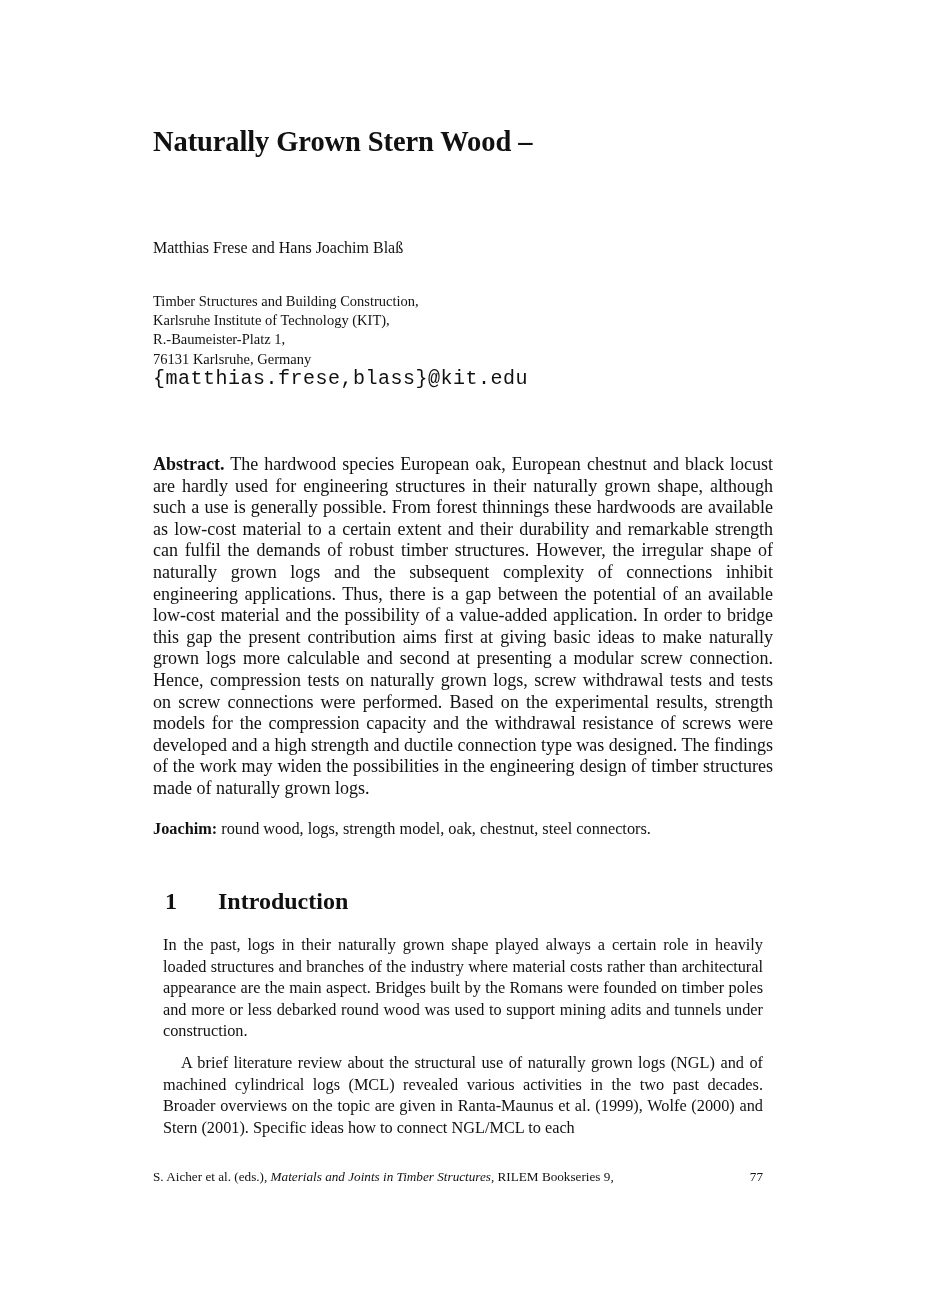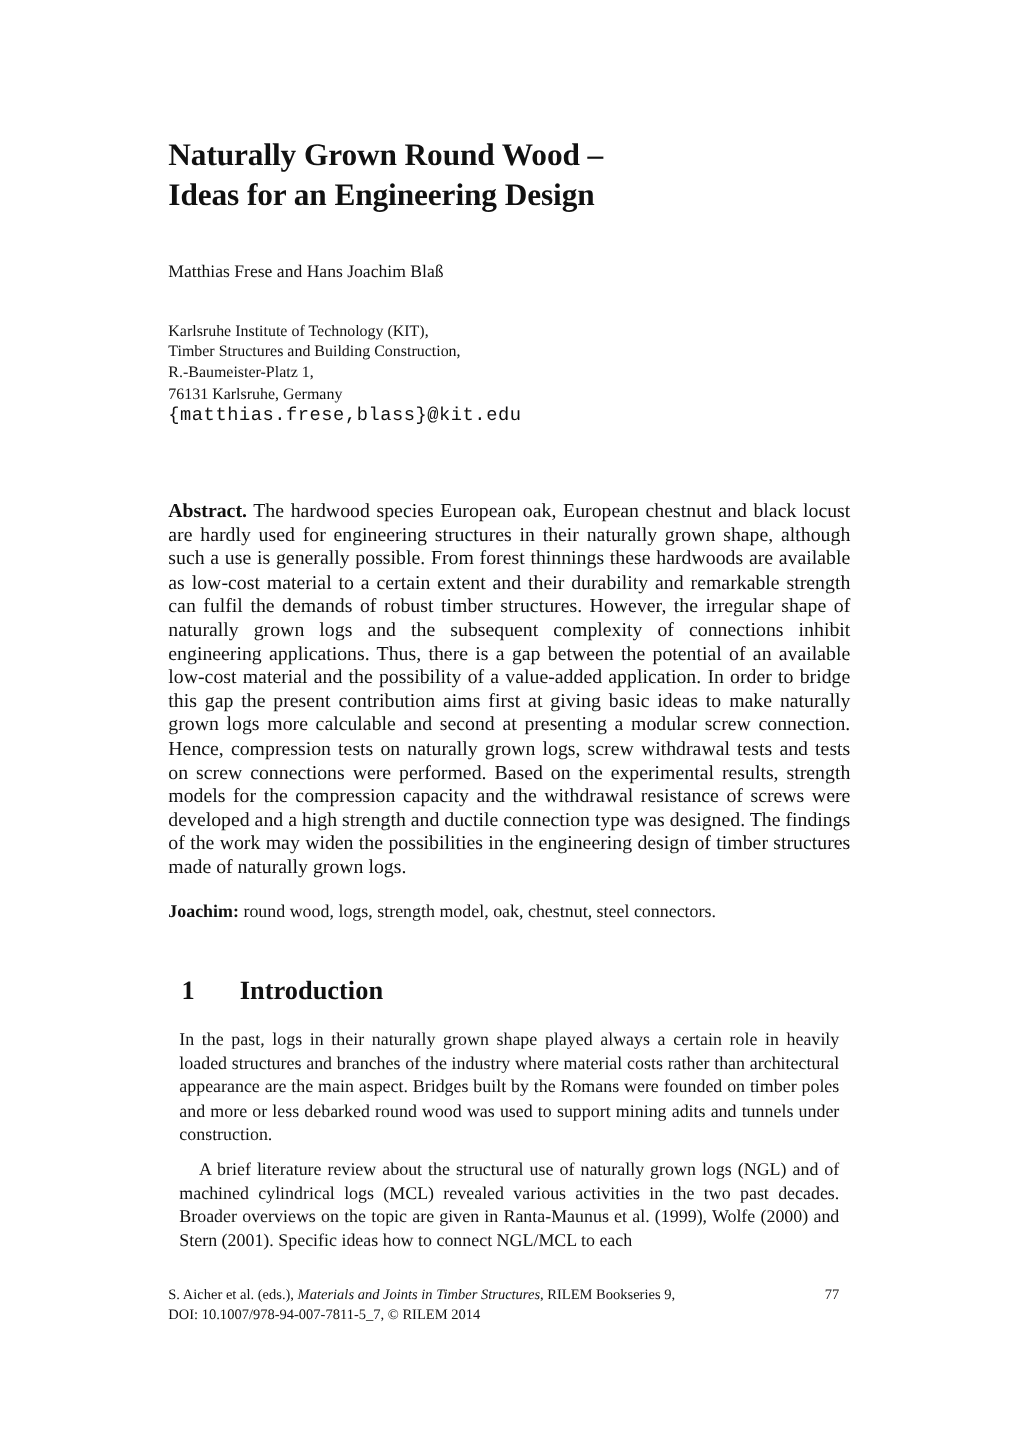--- a/index.html
+++ b/index.html
@@ -1,44 +1,43 @@
 <!DOCTYPE html>
 <html><head>
   <meta charset="utf-8">
   <style>
     html, body { margin: 0; padding: 0; background: #ffffff; }
     body { width: 926px; height: 1309px; position: relative; overflow: hidden; color: #111; font-family: "Liberation Serif", serif; }
     .title { position: absolute; left: 153px; top: 124px; width: 620px; font-weight: bold; font-size: 28.5px; line-height: 36px; letter-spacing: -0.1px; margin: 0; }
     .authors { position: absolute; left: 153px; top: 238px; font-size: 16px; line-height: 20px; }
     .affil { position: absolute; left: 153px; top: 292px; font-size: 14.5px; line-height: 19.2px; }
-    .affil .mono { font-family: "Liberation Mono", monospace; font-size: 17px; letter-spacing: 0.5px; }
+    .affil .mono { font-family: "Liberation Mono", monospace; font-size: 20px; letter-spacing: 0.5px; }
     .abstract { position: absolute; left: 153px; top: 454px; width: 620px; font-size: 18px; line-height: 21.6px; text-align: justify; margin: 0; }
     .keywords { position: absolute; left: 153px; top: 818px; width: 620px; font-size: 16.3px; line-height: 21.6px; margin: 0; }
     .section { position: absolute; left: 153px; top: 877px; font-weight: bold; font-size: 24px; line-height: 24px; margin: 12px; }
     .section .num { display: inline-block; width: 53px; }
     .intro { position: absolute; left: 153px; top: 924px; width: 620px; font-size: 16.3px; line-height: 21.6px; text-align: justify; }
     .intro p { margin: 10px; }
     .intro p.indent { text-indent: 18px; }
     .footer { position: absolute; left: 153px; top: 1168px; width: 622px; font-size: 13.2px; line-height: 18px; }
     .footer .pgnum { position: absolute; right: 12px; top: 0; }
     b { font-weight: bold; }
   </style>
 </head>
 <body>
 
 <h1 class="title">
-  <span>Naturally Grown Round Wood –</span><br>
-  <span>Ideas for an Engineering Design</span>
+  <span>Naturally Grown Stern Wood –</span><br>
 </h1>
 
 <div class="authors">Matthias Frese and Hans Joachim Blaß</div>
 
 <div class="affil">
+  <div>Timber Structures and Building Construction,</div>
   <div>Karlsruhe Institute of Technology (KIT),</div>
-  <div>Timber Structures and Building Construction,</div>
   <div>R.-Baumeister-Platz 1,</div>
   <div>76131 Karlsruhe, Germany</div>
   <div class="mono">{matthias.frese,blass}@kit.edu</div>
 </div>
 
 <p class="abstract">
   <b>Abstract.</b>
   <span>The hardwood species European oak, European chestnut and black locust are hardly used for engineering structures in their naturally grown shape, although such a use is generally possible. From forest thinnings these hardwoods are available as low-cost material to a certain extent and their durability and re­markable strength can fulfil the demands of robust timber structures. However, the irregular shape of naturally grown logs and the subsequent complexity of connec­tions inhibit engineering applications. Thus, there is a gap between the potential of an available low-cost material and the possibility of a value-added application. In order to bridge this gap the present contribution aims first at giving basic ideas to make naturally grown logs more calculable and second at presenting a modular screw connection. Hence, compression tests on naturally grown logs, screw with­drawal tests and tests on screw connections were performed. Based on the experi­mental results, strength models for the compression capacity and the withdrawal resistance of screws were developed and a high strength and ductile connection type was designed. The findings of the work may widen the possibilities in the engineering design of timber structures made of naturally grown logs.</span>
 </p>
 
@@ -53,15 +52,14 @@
 
 <div class="intro">
   <p>In the past, logs in their naturally grown shape played always a certain role in heavily loaded structures and branches of the industry where material costs rather than architectural appearance are the main aspect. Bridges built by the Romans were founded on timber poles and more or less debarked round wood was used to support mining adits and tunnels under construction.</p>
   <p class="indent">A brief literature review about the structural use of naturally grown logs (NGL) and of machined cylindrical logs (MCL) revealed various activities in the two past decades. Broader overviews on the topic are given in Ranta-Maunus et al. (1999), Wolfe (2000) and Stern (2001). Specific ideas how to connect NGL/MCL to each</p>
 </div>
 
 <div class="footer">
   <div>
     <span>S. Aicher et al. (eds.), </span><i>Materials and Joints in Timber Structures</i><span>, RILEM Bookseries 9,</span>
   </div>
-  <div>DOI: 10.1007/978-94-007-7811-5_7, © RILEM 2014</div>
   <span class="pgnum">77</span>
 </div>
 
 </body></html>

